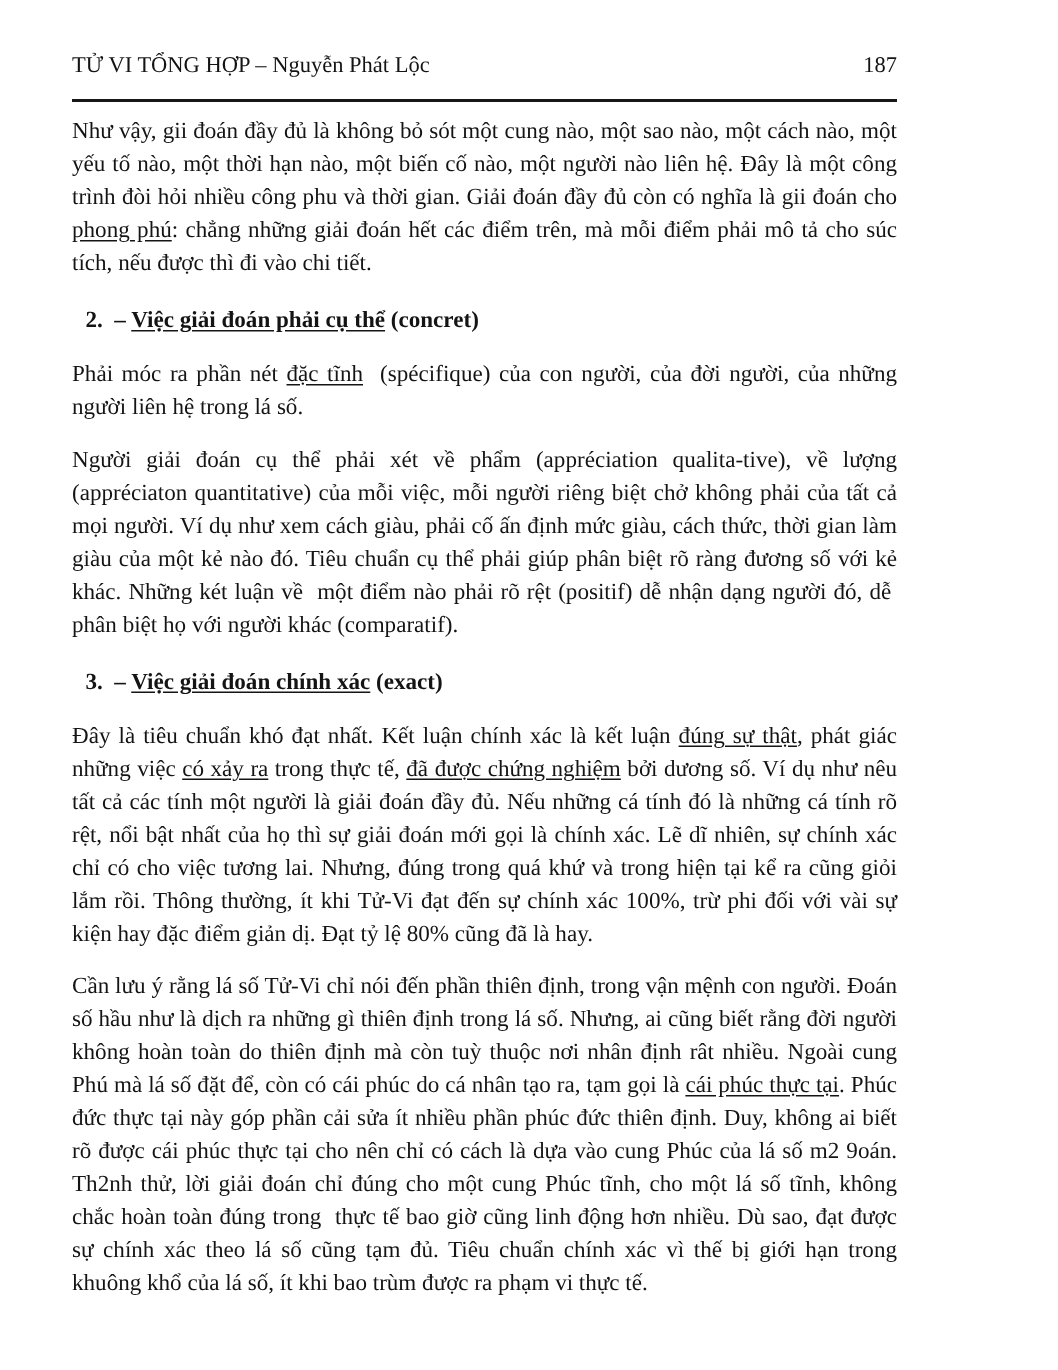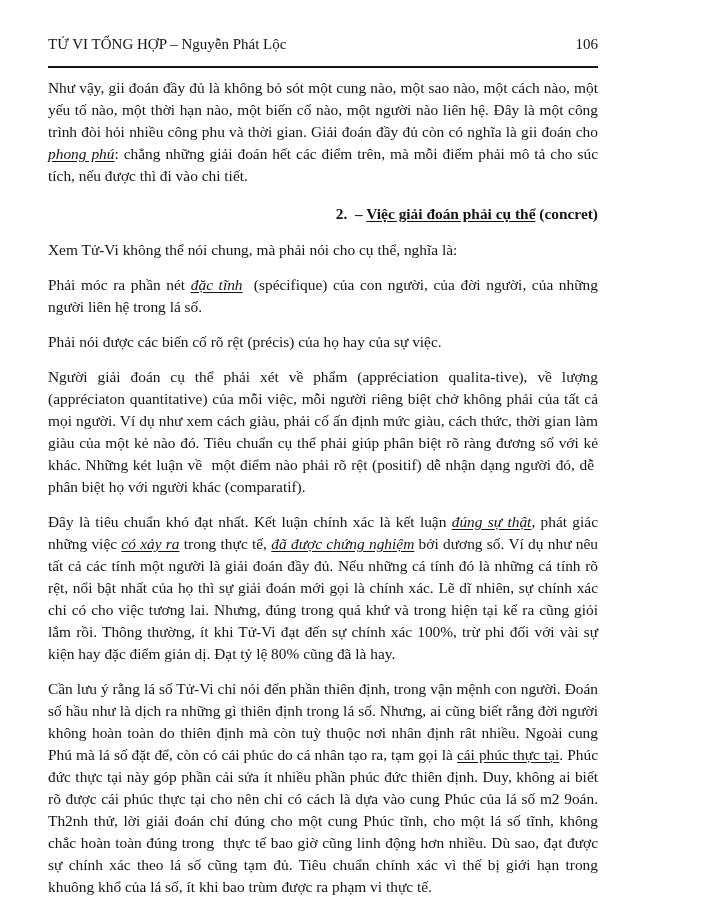--- a/index.html
+++ b/index.html
@@ -27,41 +27,40 @@
     height: 0;
     border-top: 2.4px solid #171717;
     margin: 12px 0 0 0;
   }
   .body-text p { margin: 0 0 13px 0; text-align: justify; }
   .body-text p.first { margin-top: 9px; }
   .body-text p.h {
     font-weight: 700;
     margin: 16px 0 14px 0;
     padding-left: 9px;
-    text-align: right;
+    text-align: left;
   }
   
   .s-n  { }
   .s-u  { text-decoration: underline; text-underline-offset: 2px; }
-  .s-iu { font-style: italic; text-decoration: underline; text-underline-offset: 2px; }
+  .s-iu { text-decoration: underline; text-underline-offset: 2px; }
 </style>
 </head>
 <body>
 
 <div class="page">
   <div class="header-row">
     <span>TỬ VI TỔNG HỢP – Nguyễn Phát Lộc</span>
-    <span>106</span>
+    <span>187</span>
   </div>
   <div class="rule"></div>
 
   <div class="body-text">
     <p class="first"><span class="s-n">Như vậy, gii đoán đầy đủ là không bỏ sót một cung nào, một sao nào, một cách nào, một yếu tố nào, một thời hạn nào, một biến cố nào, một người nào liên hệ. Đây là một công trình đòi hỏi nhiều công phu và thời gian. Giải đoán đầy đủ còn có nghĩa là gii đoán cho </span><span class="s-iu">phong phú</span><span class="s-n">: chẳng những giải đoán hết các điểm trên, mà mỗi điểm phải mô tả cho súc tích, nếu được thì đi vào chi tiết.</span></p>
     <p class="h"><span class="s-n">2.&nbsp;&nbsp;– </span><span class="s-u">Việc giải đoán phải cụ thể</span><span class="s-n"> (concret)</span></p>
-    <p><span class="s-n">Xem Tử-Vi không thể nói chung, mà phải nói cho cụ thể, nghĩa là:</span></p>
     <p><span class="s-n">Phải móc ra phần nét </span><span class="s-iu">đặc tĩnh</span><span class="s-n">&nbsp; (spécifique) của con người, của đời người, của những người liên hệ trong lá số.</span></p>
-    <p><span class="s-n">Phải nói được các biến cố rõ rệt (précis) của họ hay của sự việc.</span></p>
     <p><span class="s-n">Người giải đoán cụ thể phải xét về phẩm (appréciation qualita-tive), về lượng (appréciaton quantitative) của mỗi việc, mỗi người riêng biệt chở không phải của tất cả mọi người. Ví dụ như xem cách giàu, phải cố ấn định mức giàu, cách thức, thời gian làm giàu của một kẻ nào đó. Tiêu chuẩn cụ thể phải giúp phân biệt rõ ràng đương số với kẻ khác. Những két luận về&nbsp; một điểm nào phải rõ rệt (positif) dễ nhận dạng người đó, dễ&nbsp; phân biệt họ với người khác (comparatif).</span></p>
+    <p class="h"><span class="s-n">3.&nbsp;&nbsp;– </span><span class="s-u">Việc giải đoán chính xác</span><span class="s-n"> (exact)</span></p>
     <p><span class="s-n">Đây là tiêu chuẩn khó đạt nhất. Kết luận chính xác là kết luận </span><span class="s-iu">đúng sự thật</span><span class="s-n">, phát giác những việc </span><span class="s-iu">có xảy ra</span><span class="s-n"> trong thực tế, </span><span class="s-iu">đã được chứng nghiệm</span><span class="s-n"> bởi dương số. Ví dụ như nêu tất cả các tính một người là giải đoán đầy đủ. Nếu những cá tính đó là những cá tính rõ rệt, nổi bật nhất của họ thì sự giải đoán mới gọi là chính xác. Lẽ dĩ nhiên, sự chính xác chỉ có cho việc tương lai. Nhưng, đúng trong quá khứ và trong hiện tại kể ra cũng giỏi lắm rồi. Thông thường, ít khi Tử-Vi đạt đến sự chính xác 100%, trừ phi đối với vài sự kiện hay đặc điểm giản dị. Đạt tỷ lệ 80% cũng đã là hay.</span></p>
     <p><span class="s-n">Cần lưu ý rằng lá số Tử-Vi chỉ nói đến phần thiên định, trong vận mệnh con người. Đoán số hầu như là dịch ra những gì thiên định trong lá số. Nhưng, ai cũng biết rằng đời người không hoàn toàn do thiên định mà còn tuỳ thuộc nơi nhân định rât nhiều. Ngoài cung Phú mà lá số đặt để, còn có cái phúc do cá nhân tạo ra, tạm gọi là </span><span class="s-u">cái phúc thực tại</span><span class="s-n">. Phúc đức thực tại này góp phần cải sửa ít nhiều phần phúc đức thiên định. Duy, không ai biết rõ được cái phúc thực tại cho nên chỉ có cách là dựa vào cung Phúc của lá số m2 9oán. Th2nh thử, lời giải đoán chỉ đúng cho một cung Phúc tĩnh, cho một lá số tĩnh, không chắc hoàn toàn đúng trong&nbsp; thực tế bao giờ cũng linh động hơn nhiều. Dù sao, đạt được sự chính xác theo lá số cũng tạm đủ. Tiêu chuẩn chính xác vì thế bị giới hạn trong khuông khổ của lá số, ít khi bao trùm được ra phạm vi thực tế.</span></p>
 
   </div>
 </div>
 
 </body></html>

